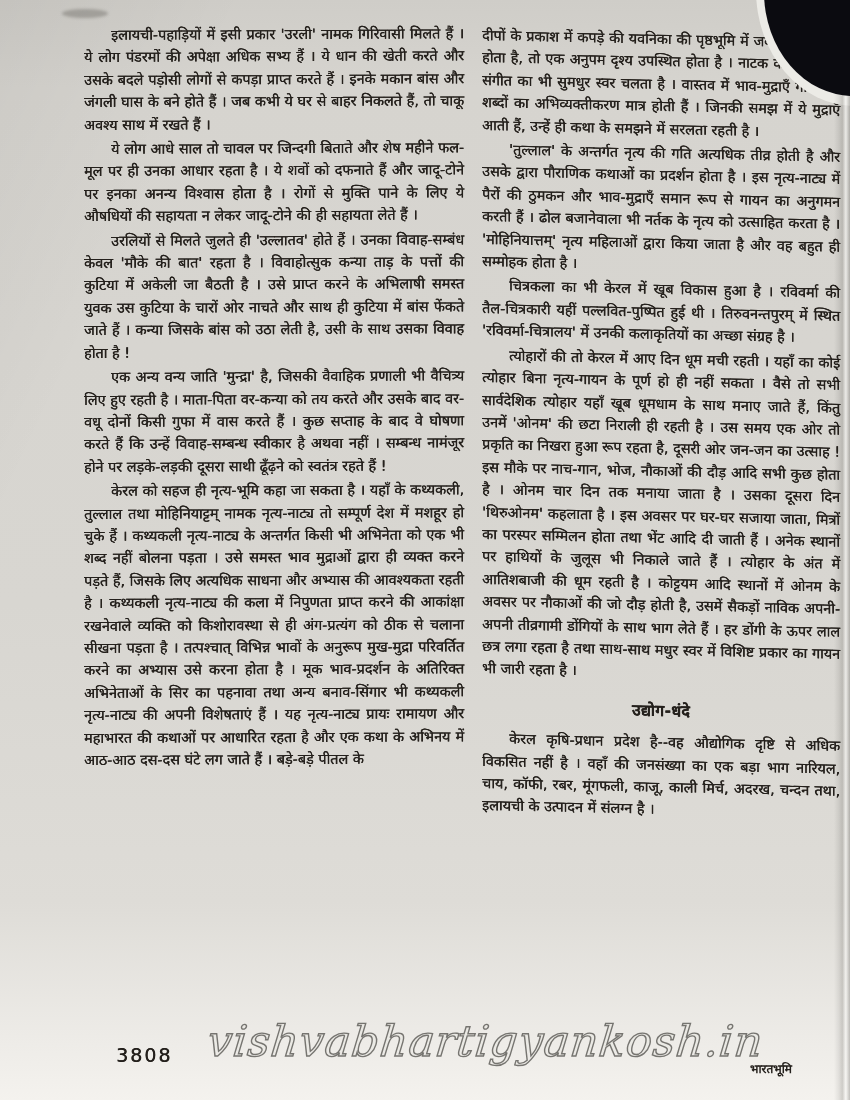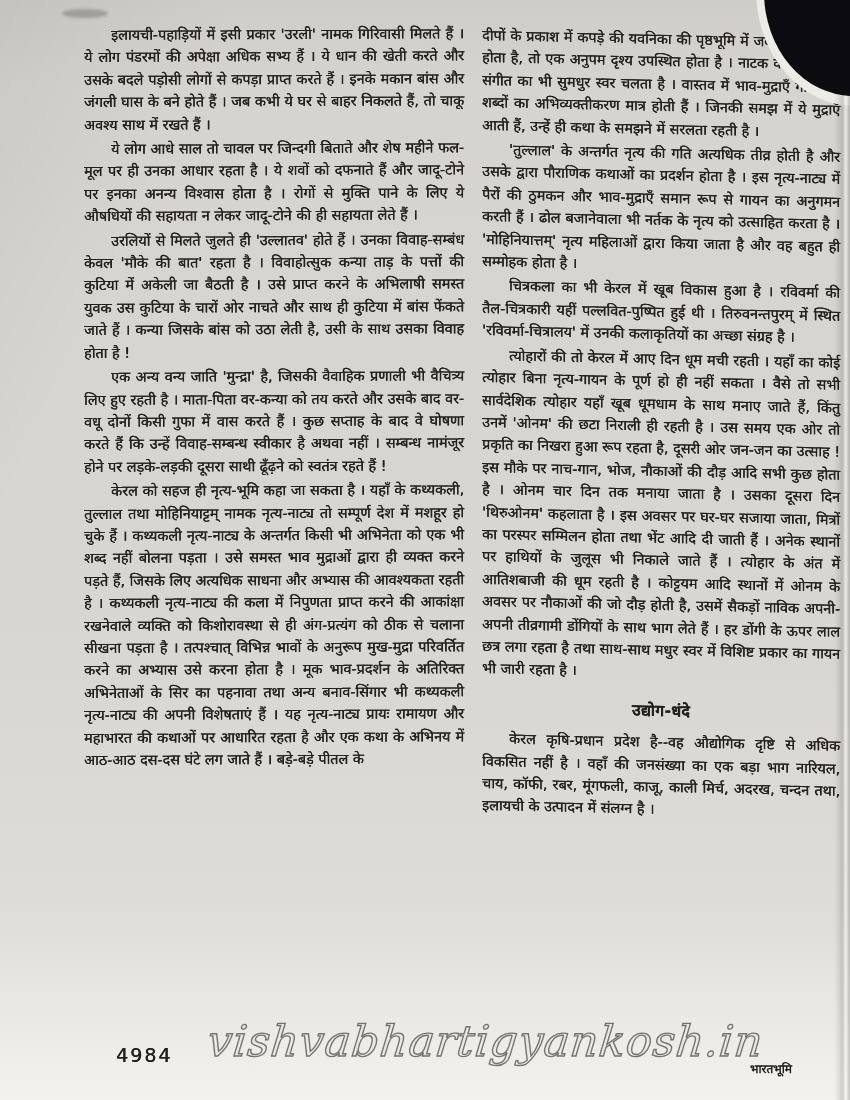--- a/index.html
+++ b/index.html
@@ -95,20 +95,20 @@
   <div class="col col-right">
     <p class="para noindent">दीपों के प्रकाश में कपड़े की यवनिका की पृष्ठभूमि में जब नाटक प्रारंभ होता है, तो एक अनुपम दृश्य उपस्थित होता है । नाटक के साथ-साथ संगीत का भी सुमधुर स्वर चलता है । वास्तव में भाव-मुद्राएँ गायन के शब्दों का अभिव्यक्तीकरण मात्र होती हैं । जिनकी समझ में ये मुद्राएँ आती हैं, उन्हें ही कथा के समझने में सरलता रहती है ।</p>
     <p class="para indent">'तुल्लाल' के अन्तर्गत नृत्य की गति अत्यधिक तीव्र होती है और उसके द्वारा पौराणिक कथाओं का प्रदर्शन होता है । इस नृत्य-नाट्य में पैरों की ठुमकन और भाव-मुद्राएँ समान रूप से गायन का अनुगमन करती हैं । ढोल बजानेवाला भी नर्तक के नृत्य को उत्साहित करता है । 'मोहिनियात्तम्' नृत्य महिलाओं द्वारा किया जाता है और वह बहुत ही सम्मोहक होता है ।</p>
     <p class="para indent">चित्रकला का भी केरल में खूब विकास हुआ है । रविवर्मा की तैल-चित्रकारी यहीं पल्लवित-पुष्पित हुई थी । तिरुवनन्तपुरम् में स्थित 'रविवर्मा-चित्रालय' में उनकी कलाकृतियों का अच्छा संग्रह है ।</p>
     <p class="para indent">त्योहारों की तो केरल में आए दिन धूम मची रहती । यहाँ का कोई त्योहार बिना नृत्य-गायन के पूर्ण हो ही नहीं सकता । वैसे तो सभी सार्वदेशिक त्योहार यहाँ खूब धूमधाम के साथ मनाए जाते हैं, किंतु उनमें 'ओनम' की छटा निराली ही रहती है । उस समय एक ओर तो प्रकृति का निखरा हुआ रूप रहता है, दूसरी ओर जन-जन का उत्साह ! इस मौके पर नाच-गान, भोज, नौकाओं की दौड़ आदि सभी कुछ होता है । ओनम चार दिन तक मनाया जाता है । उसका दूसरा दिन 'थिरुओनम' कहलाता है । इस अवसर पर घर-घर सजाया जाता, मित्रों का परस्पर सम्मिलन होता तथा भेंट आदि दी जाती हैं । अनेक स्थानों पर हाथियों के जुलूस भी निकाले जाते हैं । त्योहार के अंत में आतिशबाजी की धूम रहती है । कोट्टयम आदि स्थानों में ओनम के अवसर पर नौकाओं की जो दौड़ होती है, उसमें सैकड़ों नाविक अपनी-अपनी तीव्रगामी डोंगियों के साथ भाग लेते हैं । हर डोंगी के ऊपर लाल छत्र लगा रहता है तथा साथ-साथ मधुर स्वर में विशिष्ट प्रकार का गायन भी जारी रहता है ।</p>
     <h2 class="heading">उद्योग-धंदे</h2>
     <p class="para indent">केरल कृषि-प्रधान प्रदेश है--वह औद्योगिक दृष्टि से अधिक विकसित नहीं है । वहाँ की जनसंख्या का एक बड़ा भाग नारियल, चाय, कॉफी, रबर, मूंगफली, काजू, काली मिर्च, अदरख, चन्दन तथा, इलायची के  उत्पादन में संलग्न है ।</p>
   </div>
 
   <div class="watermark">vishvabhartigyankosh.in</div>
-  <div class="page-number">4984</div>
+  <div class="page-number">3808</div>
   <div class="footer-title">भारतभूमि</div>
 
   <div class="corner-light"></div>
   <div class="corner-dark"></div>
   <div class="edge-right"></div>
 
 </div>
 
 </body></html>

